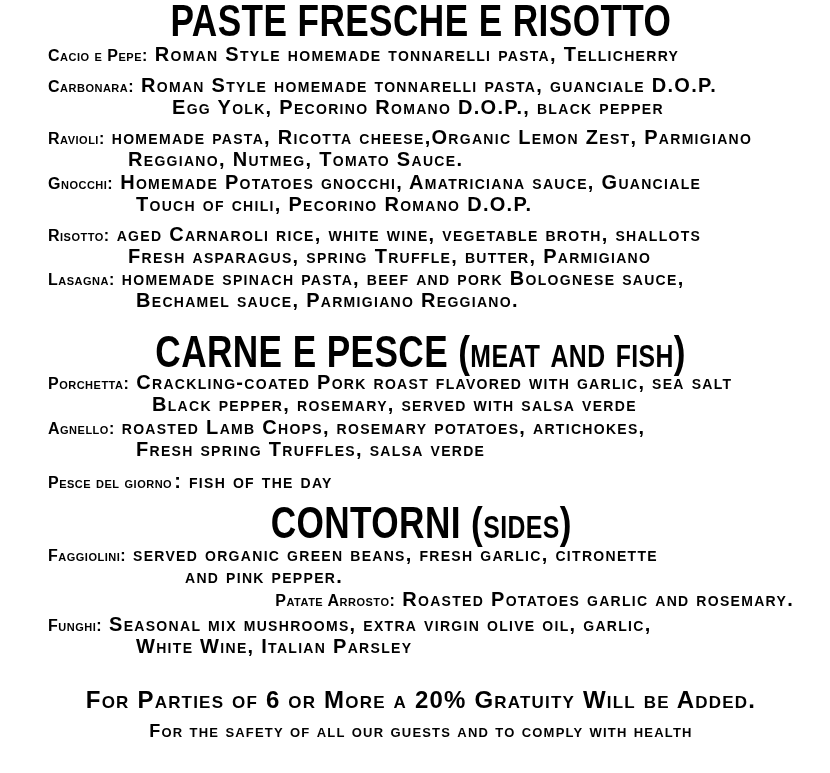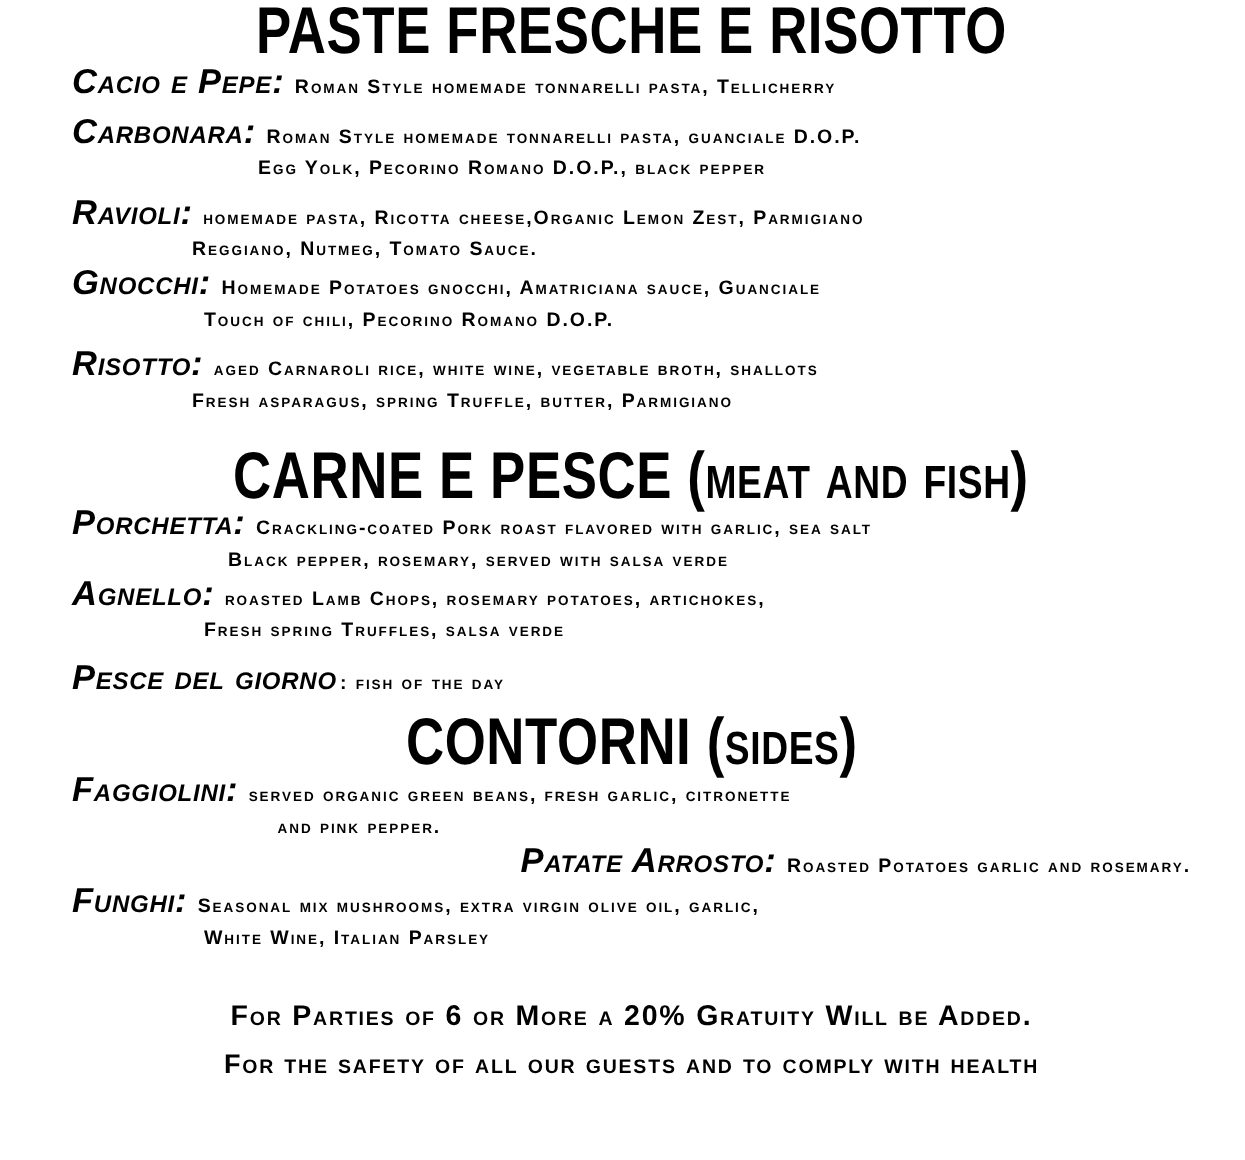--- a/index.html
+++ b/index.html
@@ -20,45 +20,45 @@
   }
   .heading .squeeze { display:inline-block; transform:scaleX(0.8); transform-origin:50% 50%; }
   .h-paste    { margin-bottom:6px; }
   .h-carne    { margin-top:24px; margin-bottom:3px; }
   .h-contorni { margin-top:13px; margin-bottom:4px; }
 
   
   .item { margin-bottom:9px; }
   .l1, .l2 { line-height:21px; white-space:nowrap; }
   .nm {
-    font-size:23px; font-variant:small-caps; letter-spacing:0.5px;font-style:italic;
+    font-size:16px; font-variant:small-caps; letter-spacing:0.5px;
   }
   .ds {
-    font-size:13px; font-variant:small-caps; letter-spacing:1.3px;
+    font-size:20px; font-variant:small-caps; letter-spacing:1.3px;
   }
   span.ds { margin-left:7px; }
   span.ds.tight { margin-left:2px; }
 
   
   .i125 { padding-left:124px; }
   .i104 { padding-left:104px; }
   .i88  { padding-left:88px;  }
   .i80  { padding-left:80px;  }
   .i137 { padding-left:137px; }
 
   .mb2  { margin-bottom:2px; }
   .mb1  { margin-bottom:1px; }
   .mb3  { margin-bottom:3px;text-align:right; }
   .mb11 { margin-bottom:11px; }
   .mb0  { margin-bottom:0; }
 
   
   .footer { margin-top:32px; text-align:center; }
   .f1 {
-    font-size:19px; line-height:22px; letter-spacing:1.2px;
+    font-size:24px; line-height:22px; letter-spacing:1.2px;
     font-variant:small-caps; white-space:nowrap; margin-bottom:9px;
   }
   .f23 {
     font-size:18px; line-height:22px; letter-spacing:1.2px;
     font-variant:small-caps; white-space:nowrap;
   }
 </style>
 </head>
 <body>
 
@@ -83,20 +83,24 @@
   <div class="item">
     <div class="l1"><span class="nm">Gnocchi:</span><span class="ds">Homemade Potatoes gnocchi, Amatriciana sauce, Guanciale</span></div>
     <div class="l2 ds i88">Touch of chili, Pecorino Romano D.O.P.</div>
   </div>
 
   <div class="item mb1">
     <div class="l1"><span class="nm">Risotto:</span><span class="ds">aged Carnaroli rice, white wine, vegetable broth, shallots</span></div>
     <div class="l2 ds i80">Fresh asparagus, spring Truffle, butter, Parmigiano</div>
   </div>
 
+  <div class="item mb0">
+    <div class="l1"><span class="nm">Lasagna:</span><span class="ds">homemade spinach pasta, beef and pork Bolognese sauce,</span></div>
+    <div class="l2 ds i88">Bechamel sauce, Parmigiano Reggiano.</div>
+  </div>
 
   <h2 class="heading h-carne"><span class="squeeze">CARNE E PESCE (meat and fish)</span></h2>
 
   <div class="item mb2">
     <div class="l1"><span class="nm">Porchetta:</span><span class="ds">Crackling-coated Pork roast flavored with garlic, sea salt</span></div>
     <div class="l2 ds i104">Black pepper, rosemary, served with salsa verde</div>
   </div>
 
   <div class="item mb11">
     <div class="l1"><span class="nm">Agnello:</span><span class="ds">roasted Lamb Chops, rosemary potatoes, artichokes,</span></div>

